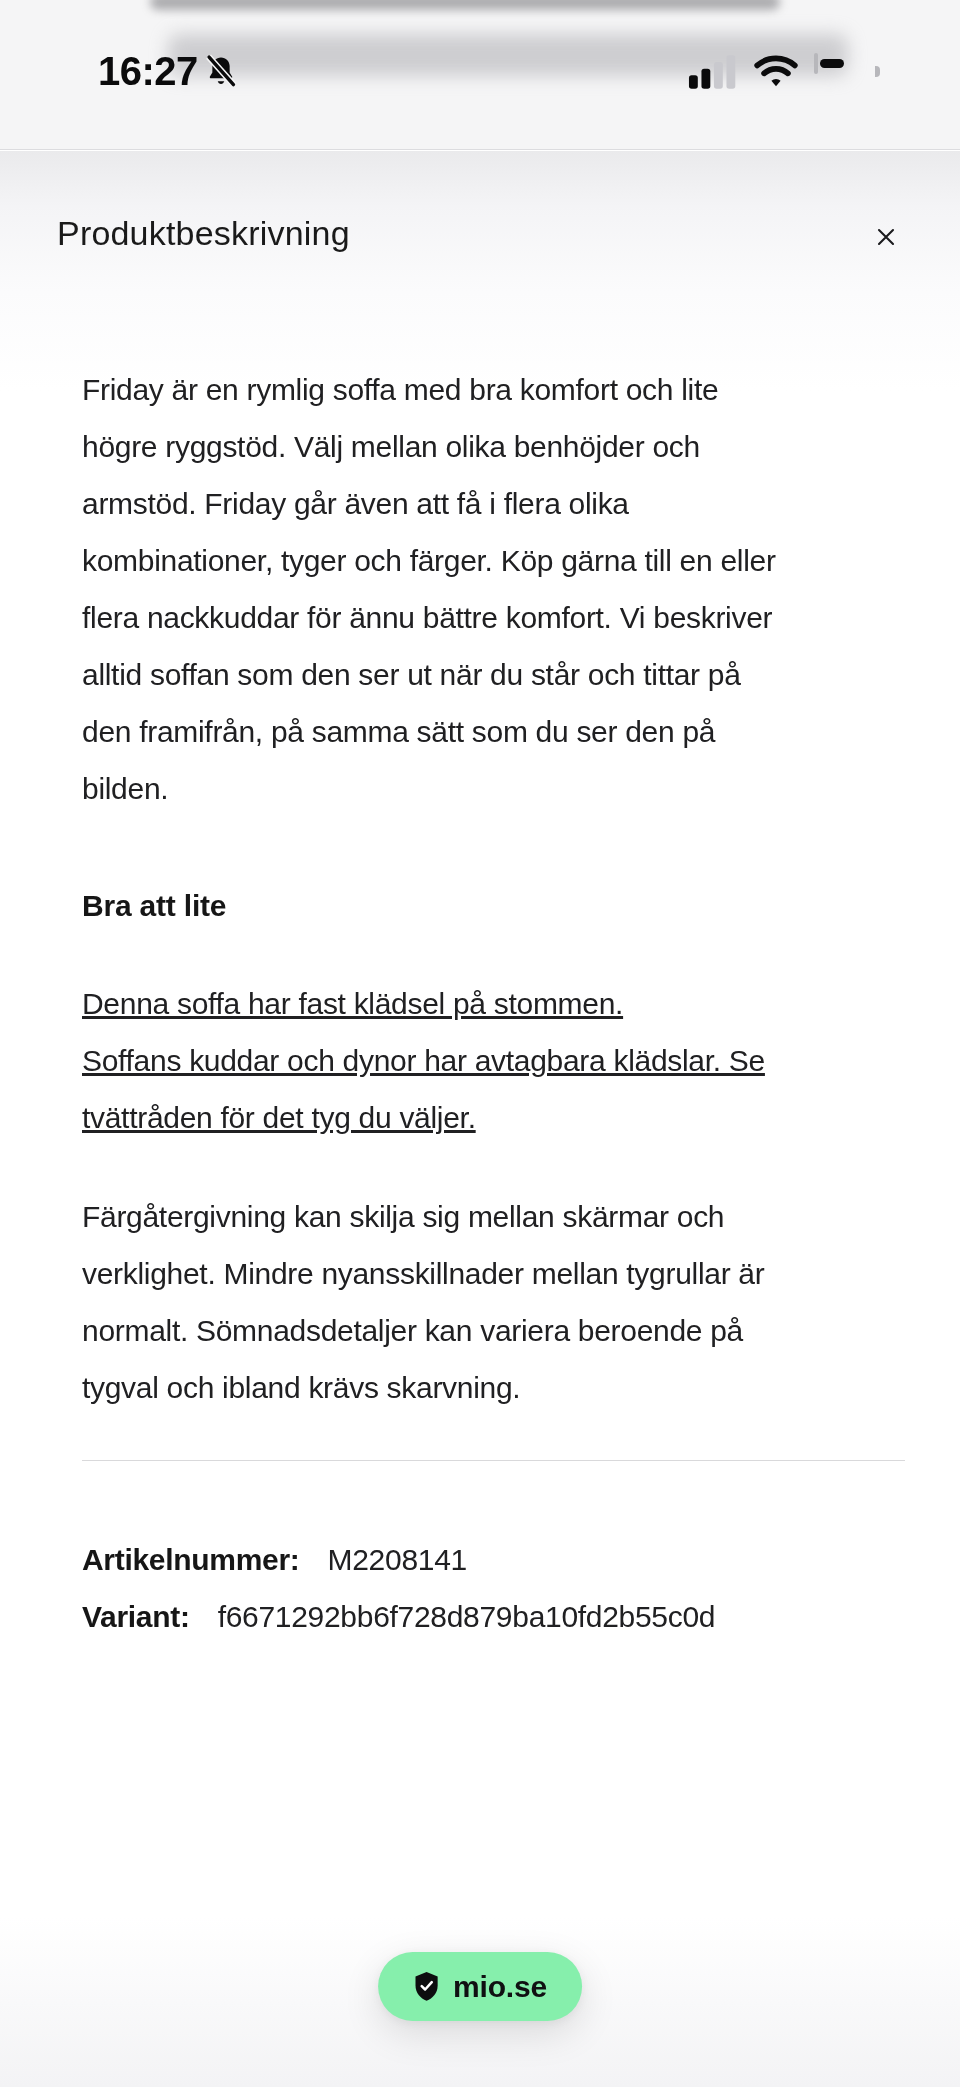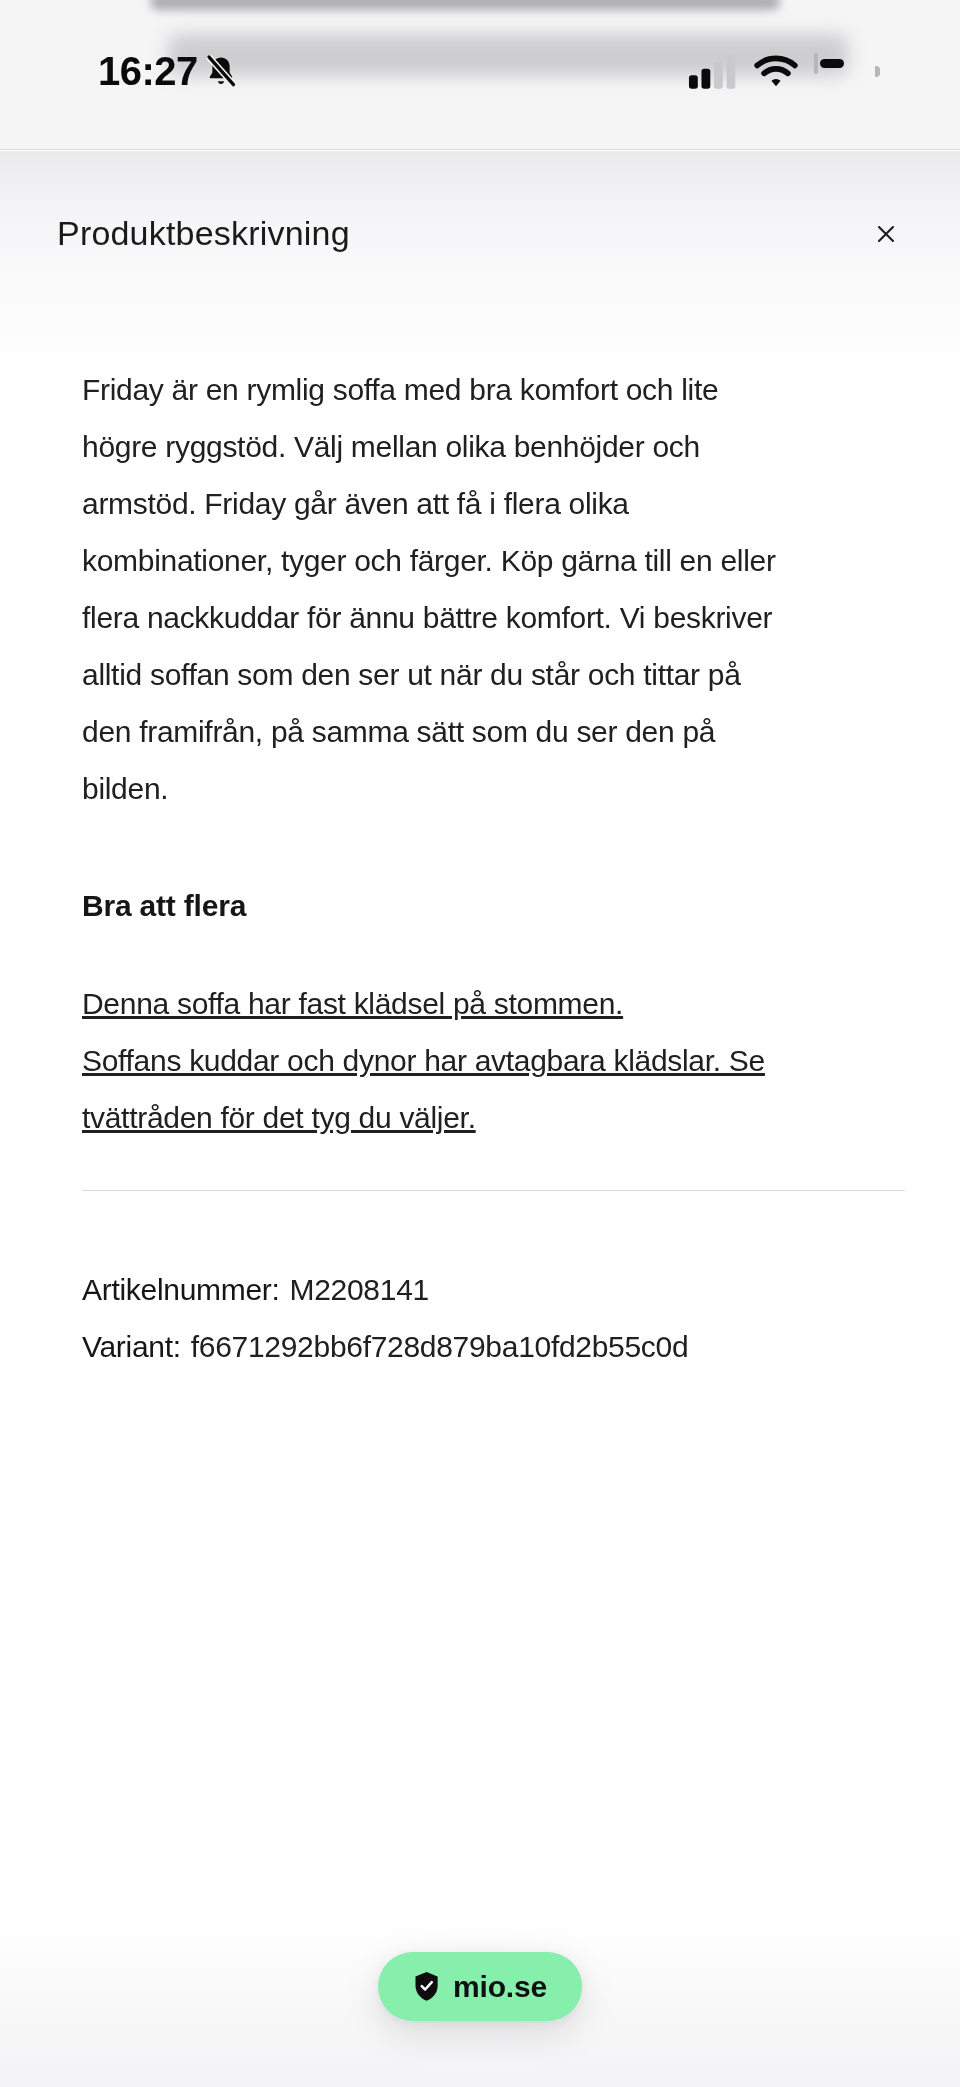--- a/index.html
+++ b/index.html
@@ -47,21 +47,21 @@
     position:absolute; right:0; top:11px; width:5px; height:11px;
     background:#b7b7bb; border-radius:0 4px 4px 0;
   }
 
   
   .sheet {
     position:absolute; top:151px; left:0; right:0; bottom:0;
     background:linear-gradient(180deg,#eaeaec 0px,#f4f4f6 55px,#fbfbfc 140px,#ffffff 240px);
   }
   .sheet-header {
-    display:flex; justify-content:space-between; align-items:center;
+    display:flex; justify-content:space-between; align-items:flex-end;
     padding:56px 52px 0 57px;
   }
   .sheet-title {
     font-size:34px; font-weight:400; color:#1a1a1a; letter-spacing:0.2px;
     line-height:52px;
   }
   .close-btn {
     background:none; border:none; cursor:pointer; padding:8px; margin-top:2px;
     display:flex; align-items:center; justify-content:center;
   }
@@ -75,21 +75,21 @@
   .subhead {
     margin-top:68px; font-size:30px; font-weight:700; color:#161616;
     line-height:42px; letter-spacing:-0.2px;
   }
   .p2 { margin-top:48px;text-decoration:underline; }
   .p3 { margin-top:42px; }
   .divider { border:none; border-top:1px solid #d9d9db; margin:44px 0 0 0; }
 
   .details { margin-top:70px; }
   .detail-row { font-size:30px; line-height:57px; letter-spacing:-0.3px; white-space:nowrap; }
-  .detail-label { font-weight:400; color:#161616; margin-right:10px; }
+  .detail-label { font-weight:700; color:#161616; margin-right:28px; }
   .detail-value { font-weight:400; color:#202022; }
 
   
   .bottom-fade {
     position:absolute; left:0; right:0; bottom:0; height:170px;
     background:linear-gradient(180deg, rgba(243,243,245,0) 0%, #f3f3f5 100%);
     pointer-events:none;
   }
   .domain-pill {
     position:absolute; left:50%; bottom:66px; transform:translateX(-50%);
@@ -165,26 +165,30 @@
     <div class="content">
       <p class="body-text p1">Friday är en rymlig soffa med bra komfort och lite
 högre ryggstöd. Välj mellan olika benhöjder och
 armstöd. Friday går även att få i flera olika
 kombinationer, tyger och färger. Köp gärna till en eller
 flera nackkuddar för ännu bättre komfort. Vi beskriver
 alltid soffan som den ser ut när du står och tittar på
 den framifrån, på samma sätt som du ser den på
 bilden.</p>
 
-      <h2 class="subhead">Bra att flera</h2>
+      <h2 class="subhead">Bra att lite</h2>
 
       <p class="body-text p2">Denna soffa har fast klädsel på stommen.
 Soffans kuddar och dynor har avtagbara klädslar. Se
 tvättråden för det tyg du väljer.</p>
 
+      <p class="body-text p3">Färgåtergivning kan skilja sig mellan skärmar och
+verklighet. Mindre nyansskillnader mellan tygrullar är
+normalt. Sömnadsdetaljer kan variera beroende på
+tygval och ibland krävs skarvning.</p>
 
       <hr class="divider">
 
       <div class="details">
         <div class="detail-row">
           <span class="detail-label">Artikelnummer:</span><span class="detail-value">M2208141</span>
         </div>
         <div class="detail-row">
           <span class="detail-label">Variant:</span><span class="detail-value">f6671292bb6f728d879ba10fd2b55c0d</span>
         </div>

